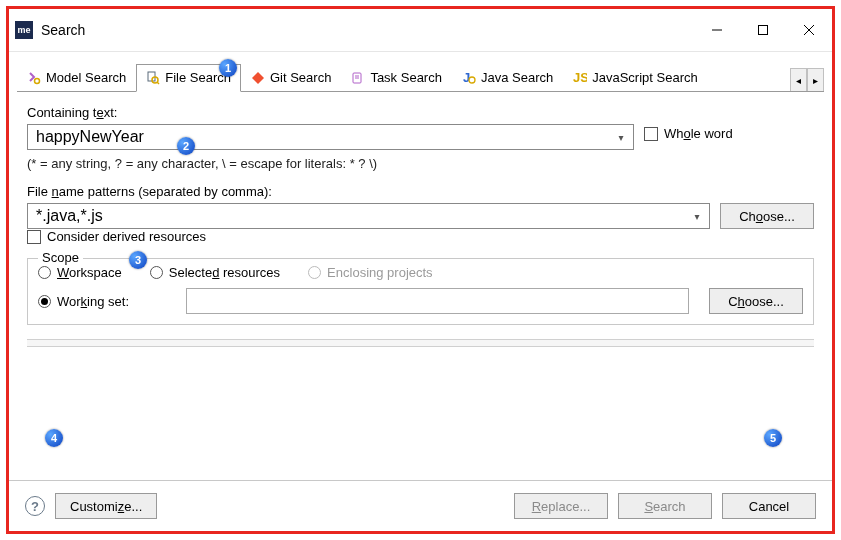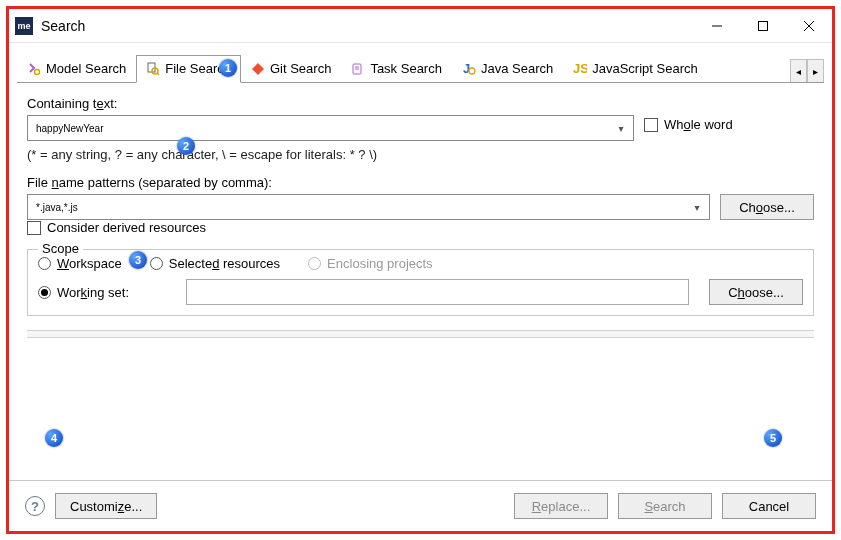--- a/index.html
+++ b/index.html
@@ -1,39 +1,39 @@
 <!DOCTYPE html>
 <html><head>
 <meta charset="utf-8">
 <style>
 * { box-sizing: border-box; font-family: "Segoe UI", Tahoma, sans-serif; font-size: 13px; }
 body { margin: 0; padding: 6px; background: #fff; }
 .outer { border: 3px solid #e8261f; width: 829px; height: 528px; background: #fff; display: flex; flex-direction: column; }
-.titlebar { height: 34px; display: flex; align-items: center; padding: 0 0 0 6px; border-bottom: 1px solid #e6e6e6; }
+.titlebar { height: 43px; display: flex; align-items: center; padding: 0 0 0 6px; border-bottom: 1px solid #e6e6e6; }
 .app-icon { width: 18px; height: 18px; background: #1b2a4e; color: #fff; font-size: 9px; font-weight: bold; display: flex; align-items: center; justify-content: center; margin-right: 8px; }
 .title { flex: 1; font-size: 14px; }
 .win-btns { display: flex; }
 .win-btn { width: 46px; height: 32px; display: flex; align-items: center; justify-content: center; font-size: 14px; cursor: pointer; }
 .win-btn svg { width: 12px; height: 12px; }
 
 .tabbar { display: flex; align-items: flex-end; padding: 12px 8px 0 8px; position: relative; }
 .tab { padding: 5px 9px 6px 9px; display: flex; align-items: center; gap: 5px; cursor: pointer; position: relative; }
 .tab.active { background: #fff; border: 1px solid #999; border-bottom: 1px solid #fff; z-index: 2; }
 .tab:not(.active) { border: 1px solid transparent; border-bottom: 1px solid #999; }
 .tab-icon { width: 14px; height: 14px; display: inline-block; }
 .tab-scroll { width: 17px; height: 24px; border: 1px solid #c0c0c0; background: #f0f0f0; display: flex; align-items: center; justify-content: center; font-size: 10px; cursor: pointer; }
 .tab-bottom-line { position: absolute; left: 8px; right: 8px; bottom: 0; border-bottom: 1px solid #999; z-index: 1; }
 
 .content { flex: 1; padding: 10px 18px 4px 18px; display: flex; flex-direction: column; }
 .lbl { margin: 3px 0 4px 0; }
 .u { text-decoration: underline; }
 
 .row { display: flex; align-items: center; gap: 10px; }
 .combo { flex: 1; height: 26px; border: 1px solid #888; display: flex; align-items: center; padding: 0 4px 0 6px; position: relative; background: #fff; }
-.combo input { border: none; outline: none; flex: 1; font-size: 10px; background: transparent; }
+.combo input { border: none; outline: none; flex: 1; font-size: 16px; background: transparent; }
 .combo .dd { width: 16px; text-align: center; color: #555; cursor: pointer; font-size: 10px; }
 .checks { display: flex; flex-direction: column; gap: 4px; padding-top: 2px; }
 .chk { display: flex; align-items: center; gap: 6px; }
 .chk-box { width: 14px; height: 14px; border: 1px solid #555; background: #fff; }
 .hint { margin: 6px 0 10px 0; color: #222; }
 
 .btn { height: 26px; min-width: 94px; padding: 0 14px; border: 1px solid #999; background: #eee; display: flex; align-items: center; justify-content: center; cursor: pointer; }
 .btn.disabled { color: #8a8a8a; cursor: default; }
 
 .scope { border: 1px solid #c8c8c8; padding: 6px 10px 10px 10px; margin-top: 6px; position: relative; }

